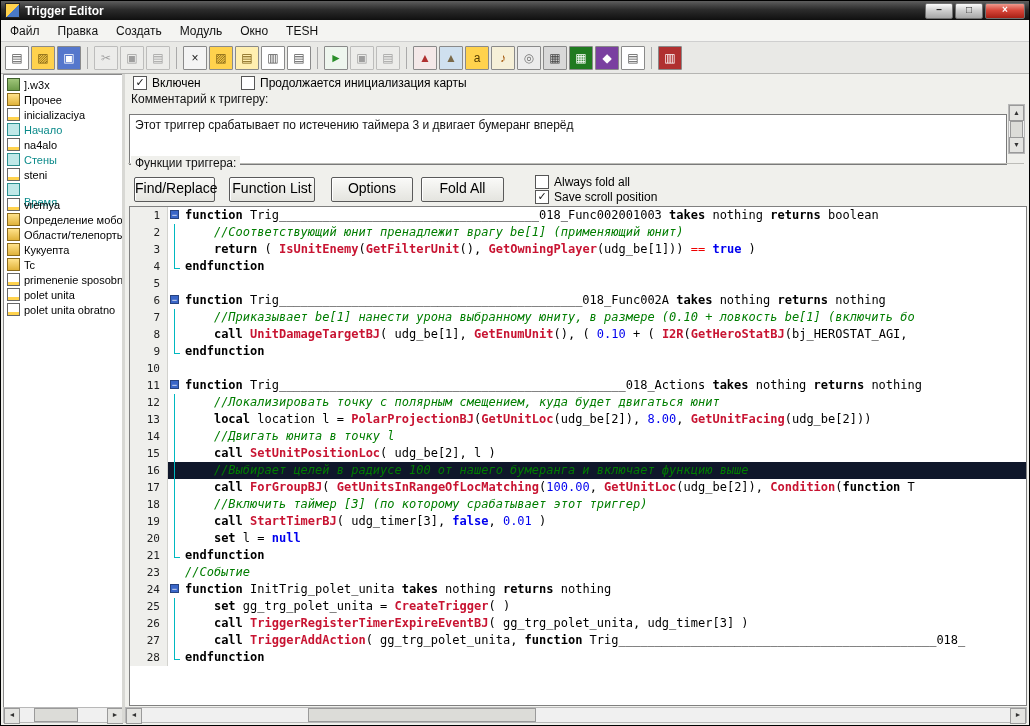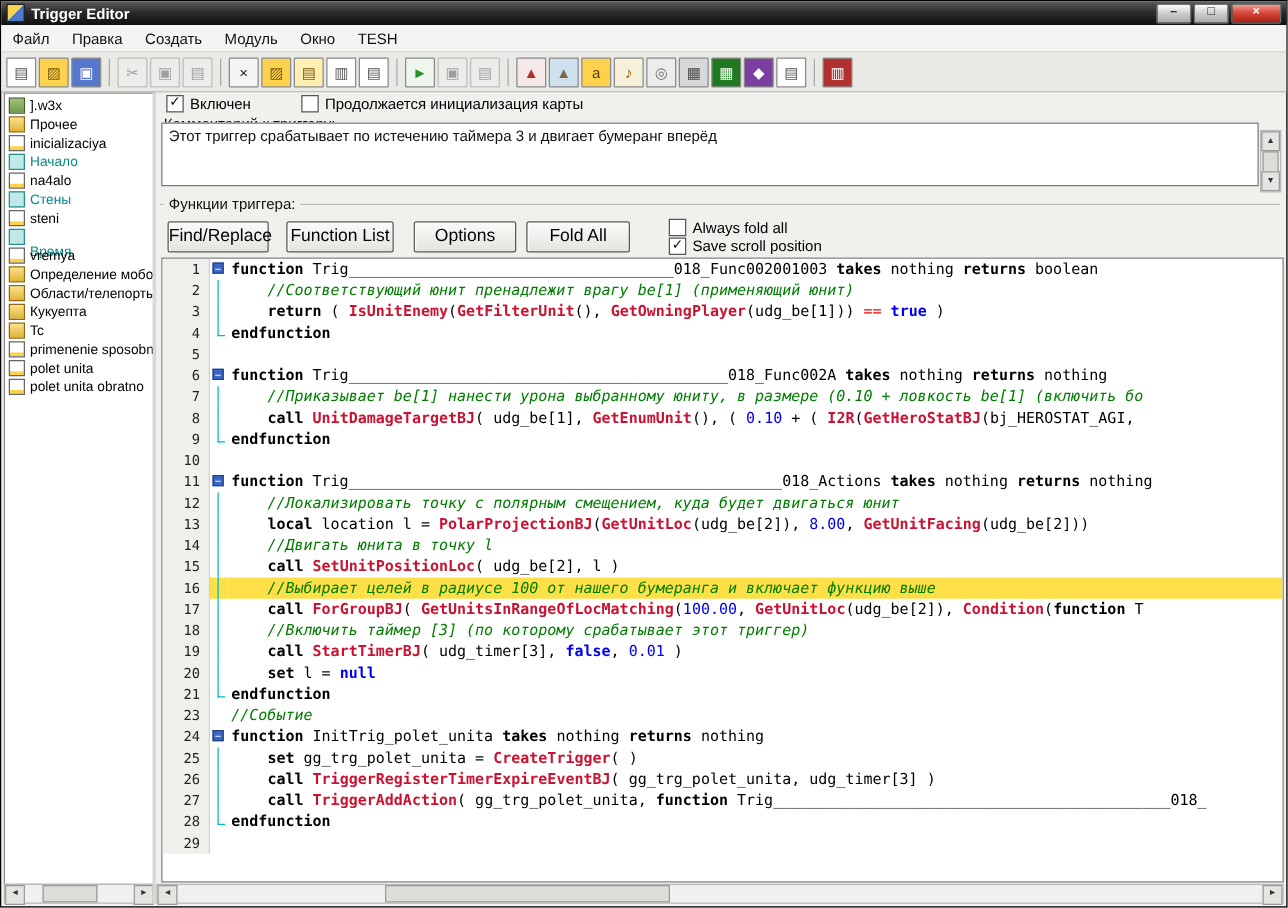--- a/index.html
+++ b/index.html
@@ -28,40 +28,40 @@
   .ticon.category{background:linear-gradient(#ffe28a,#e0b23a);border-color:#8a6a1a;}
   .ticon.trigger{background:#fff;border-color:#666;box-shadow:inset 0 -3px 0 #ffd24d;}
   .ticon.comment{background:#bfe8e8;border-color:#2a8f8f;}
   .splitter{position:absolute;left:121px;top:73px;width:3px;bottom:2px;background:#d8d8d4;}
   .main-pane{position:absolute;left:124px;top:73px;right:2px;bottom:2px;background:#f0f0ec;font-size:12px;}
   
   .cb{position:absolute;display:flex;align-items:center;gap:5px;}
   .cb .box{width:12px;height:12px;background:#fff;border:1px solid #555;font-size:11px;line-height:11px;text-align:center;color:#111;}
   
   .lbl{position:absolute;color:#111;}
-  .comment-box{position:absolute;left:4px;top:24px;right:20px;height:43px;background:#fff;border:1px solid #7a7a7a;padding:3px 5px;font-size:12px;color:#111;overflow:hidden;}
+  .comment-box{position:absolute;left:4px;top:40px;right:20px;height:43px;background:#fff;border:1px solid #7a7a7a;padding:3px 5px;font-size:12px;color:#111;overflow:hidden;}
   
   .vscroll{position:absolute;width:15px;background:#f0f0f0;border:1px solid #b8b8b8;}
   .vscroll .arr{height:14px;background:#e4e4e1;border:1px solid #9a9a9a;font-size:7px;line-height:13px;text-align:center;color:#333;}
   .vscroll .vthumb{position:absolute;left:1px;right:1px;top:16px;height:16px;background:#dcdcd8;border:1px solid #9a9a9a;}
   .hscroll{position:absolute;height:14px;background:#f0f0f0;border:1px solid #b8b8b8;display:flex;}
   .hscroll .arr{width:14px;height:100%;background:#e4e4e1;border:1px solid #9a9a9a;font-size:7px;line-height:12px;text-align:center;color:#333;flex:0 0 auto;}
   .hscroll .track{position:relative;flex:1;}
   .hscroll .hthumb{position:absolute;top:0;bottom:0;background:#dcdcd8;border:1px solid #9a9a9a;}
   
   .group-line{position:absolute;left:3px;right:3px;top:89px;border-top:1px solid #bdbdb8;}
   .group-label{position:absolute;left:6px;top:82px;background:#f0f0ec;padding:0 4px;color:#111;}
   
   .btn{position:absolute;top:103px;height:23px;background:linear-gradient(#fafaf8,#e4e4df);border:1px solid #5a5a5a;box-shadow:inset 1px 1px 0 #fff;border-radius:2px;font-size:14px;color:#000;text-align:center;line-height:21px;}
   
   .editor{position:absolute;left:4px;top:132px;right:0;bottom:17px;background:#fff;border:1px solid #808080;overflow:hidden;}
   .cl{display:flex;height:17px;white-space:pre;}
   .ln{width:30px;flex:0 0 auto;text-align:right;padding-right:7px;background:#efefec;border-right:1px solid #d2d2ce;font:11px/17px "DejaVu Sans Mono",monospace;color:#222;}
   .fold{width:14px;flex:0 0 auto;position:relative;}
-  .cl.hl .fold,.cl.hl .ct{background:#fde047;}
+  .cl.hl .fold,.cl.hl .ct{background:#0f172a;}
   .fold .minus{position:absolute;left:2px;top:3px;width:9px;height:9px;background:#3a66c8;border:1px solid #26427f;color:#fff;font-size:9px;line-height:8px;text-align:center;box-sizing:border-box;}
   .fold.mid::before{content:"";position:absolute;left:6px;top:0;bottom:0;border-left:1px solid #00b8c0;}
   .fold.end::before{content:"";position:absolute;left:6px;top:0;height:10px;width:5px;border-left:1px solid #00b8c0;border-bottom:1px solid #00b8c0;}
   .ct{flex:1;font:12px/17px "DejaVu Sans Mono",monospace;color:#000;padding-left:3px;overflow:hidden;}
   .c-kw{font-weight:bold;color:#000;}
   .c-ty{font-weight:normal;color:#000000;}
   .c-cm{color:#007d00;font-style:italic;}
   .c-fn{color:#c81432;font-weight:bold;}
   .c-nu{color:#0000ee;}
   .c-bo{color:#0000ee;font-weight:bold;}
@@ -262,21 +262,20 @@
           <div class="cl"><span class="ln">18</span><span class="fold mid"></span><span class="ct"><span class="c-pl">    </span><span class="c-cm">//Включить таймер [3] (по которому срабатывает этот триггер)</span></span></div>
           <div class="cl"><span class="ln">19</span><span class="fold mid"></span><span class="ct"><span class="c-pl">    </span><span class="c-kw">call</span><span class="c-pl"> </span><span class="c-fn">StartTimerBJ</span><span class="c-pl">( udg_timer[3], </span><span class="c-bo">false</span><span class="c-pl">, </span><span class="c-nu">0.01</span><span class="c-pl"> )</span></span></div>
           <div class="cl"><span class="ln">20</span><span class="fold mid"></span><span class="ct"><span class="c-pl">    </span><span class="c-kw">set</span><span class="c-pl"> l = </span><span class="c-bo">null</span></span></div>
           <div class="cl"><span class="ln">21</span><span class="fold end"></span><span class="ct"><span class="c-kw">endfunction</span></span></div>
           <div class="cl"><span class="ln">23</span><span class="fold "></span><span class="ct"><span class="c-cm">//Событие</span></span></div>
           <div class="cl"><span class="ln">24</span><span class="fold start"><span class="minus">−</span></span><span class="ct"><span class="c-kw">function</span><span class="c-pl"> InitTrig_polet_unita </span><span class="c-kw">takes</span><span class="c-pl"> </span><span class="c-ty">nothing</span><span class="c-pl"> </span><span class="c-kw">returns</span><span class="c-pl"> </span><span class="c-ty">nothing</span></span></div>
           <div class="cl"><span class="ln">25</span><span class="fold mid"></span><span class="ct"><span class="c-pl">    </span><span class="c-kw">set</span><span class="c-pl"> gg_trg_polet_unita = </span><span class="c-fn">CreateTrigger</span><span class="c-pl">( )</span></span></div>
           <div class="cl"><span class="ln">26</span><span class="fold mid"></span><span class="ct"><span class="c-pl">    </span><span class="c-kw">call</span><span class="c-pl"> </span><span class="c-fn">TriggerRegisterTimerExpireEventBJ</span><span class="c-pl">( gg_trg_polet_unita, udg_timer[3] )</span></span></div>
           <div class="cl"><span class="ln">27</span><span class="fold mid"></span><span class="ct"><span class="c-pl">    </span><span class="c-kw">call</span><span class="c-pl"> </span><span class="c-fn">TriggerAddAction</span><span class="c-pl">( gg_trg_polet_unita, </span><span class="c-kw">function</span><span class="c-pl"> Trig____________________________________________018_</span></span></div>
           <div class="cl"><span class="ln">28</span><span class="fold end"></span><span class="ct"><span class="c-kw">endfunction</span></span></div>
-          <div class="cl"><span class="ln">29</span><span class="fold "></span><span class="ct"></span></div>
         </div>
     </div>
 
     <div class="hscroll" style="left:0;right:0;bottom:0;">
       <span class="arr">◄</span>
       <span class="track">
           <span class="hthumb" style="left:166px;width:226px;"></span>
         </span>
       <span class="arr">►</span>
     </div>

